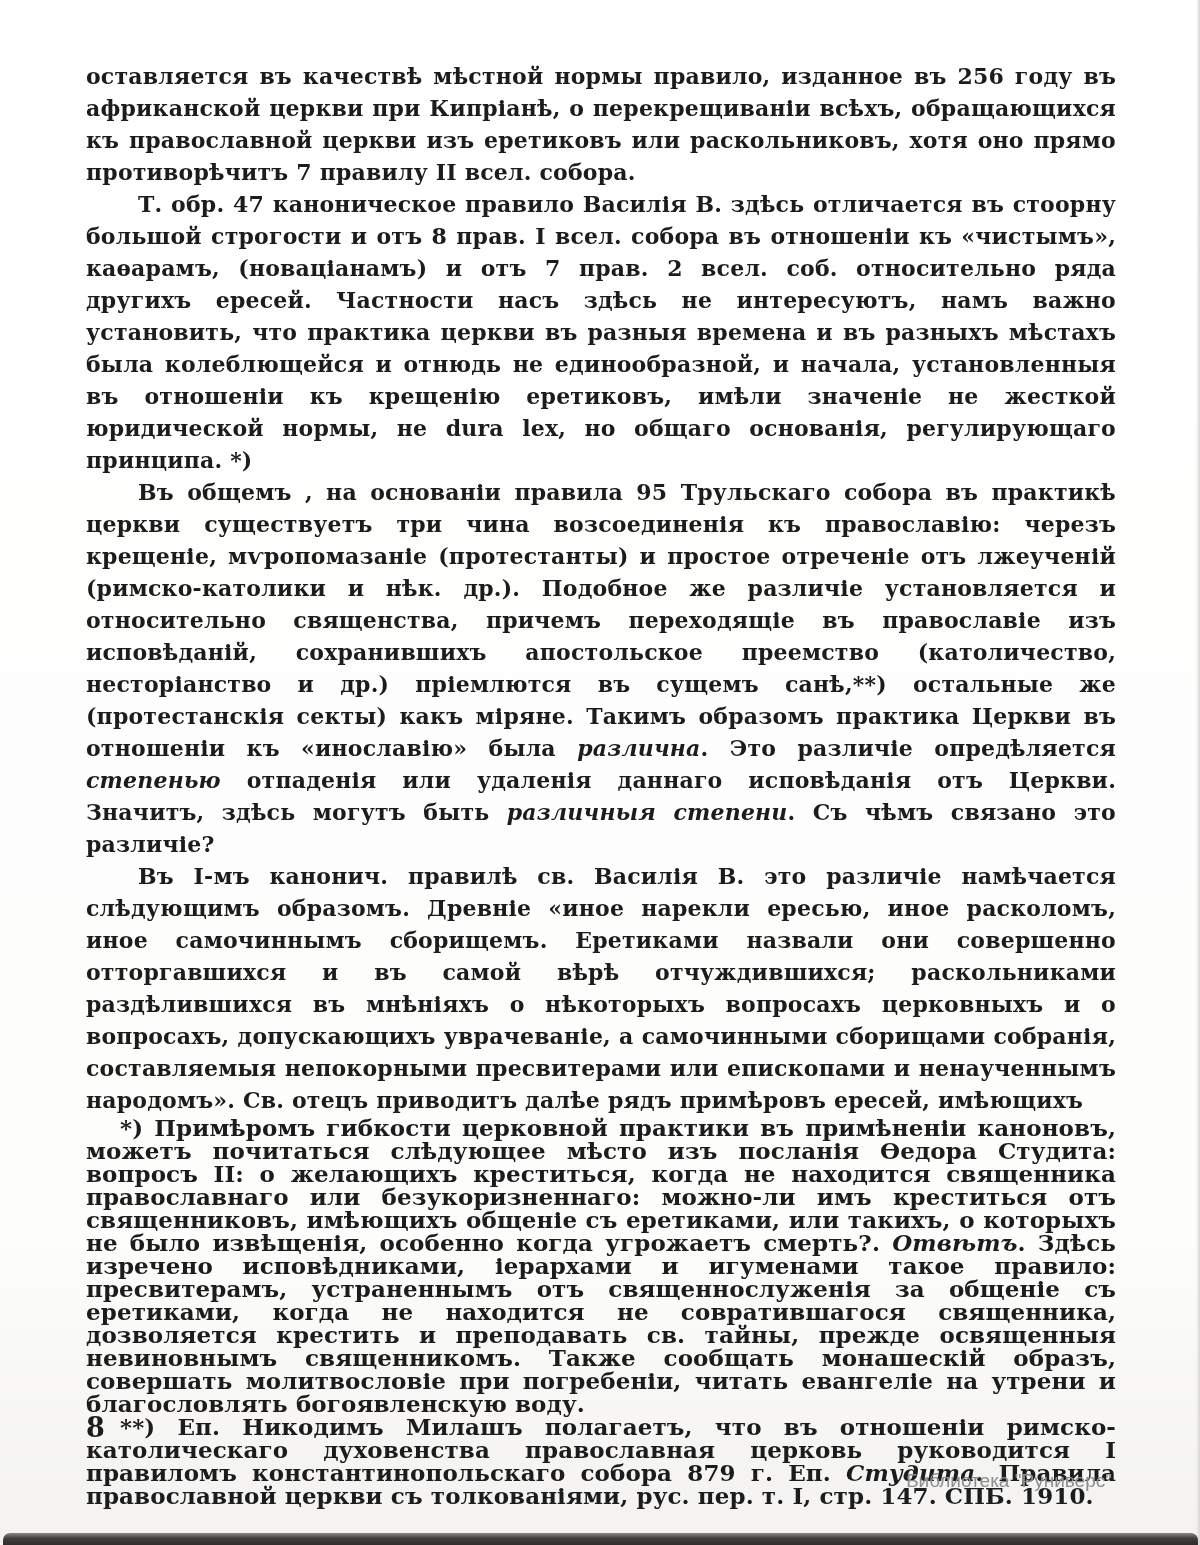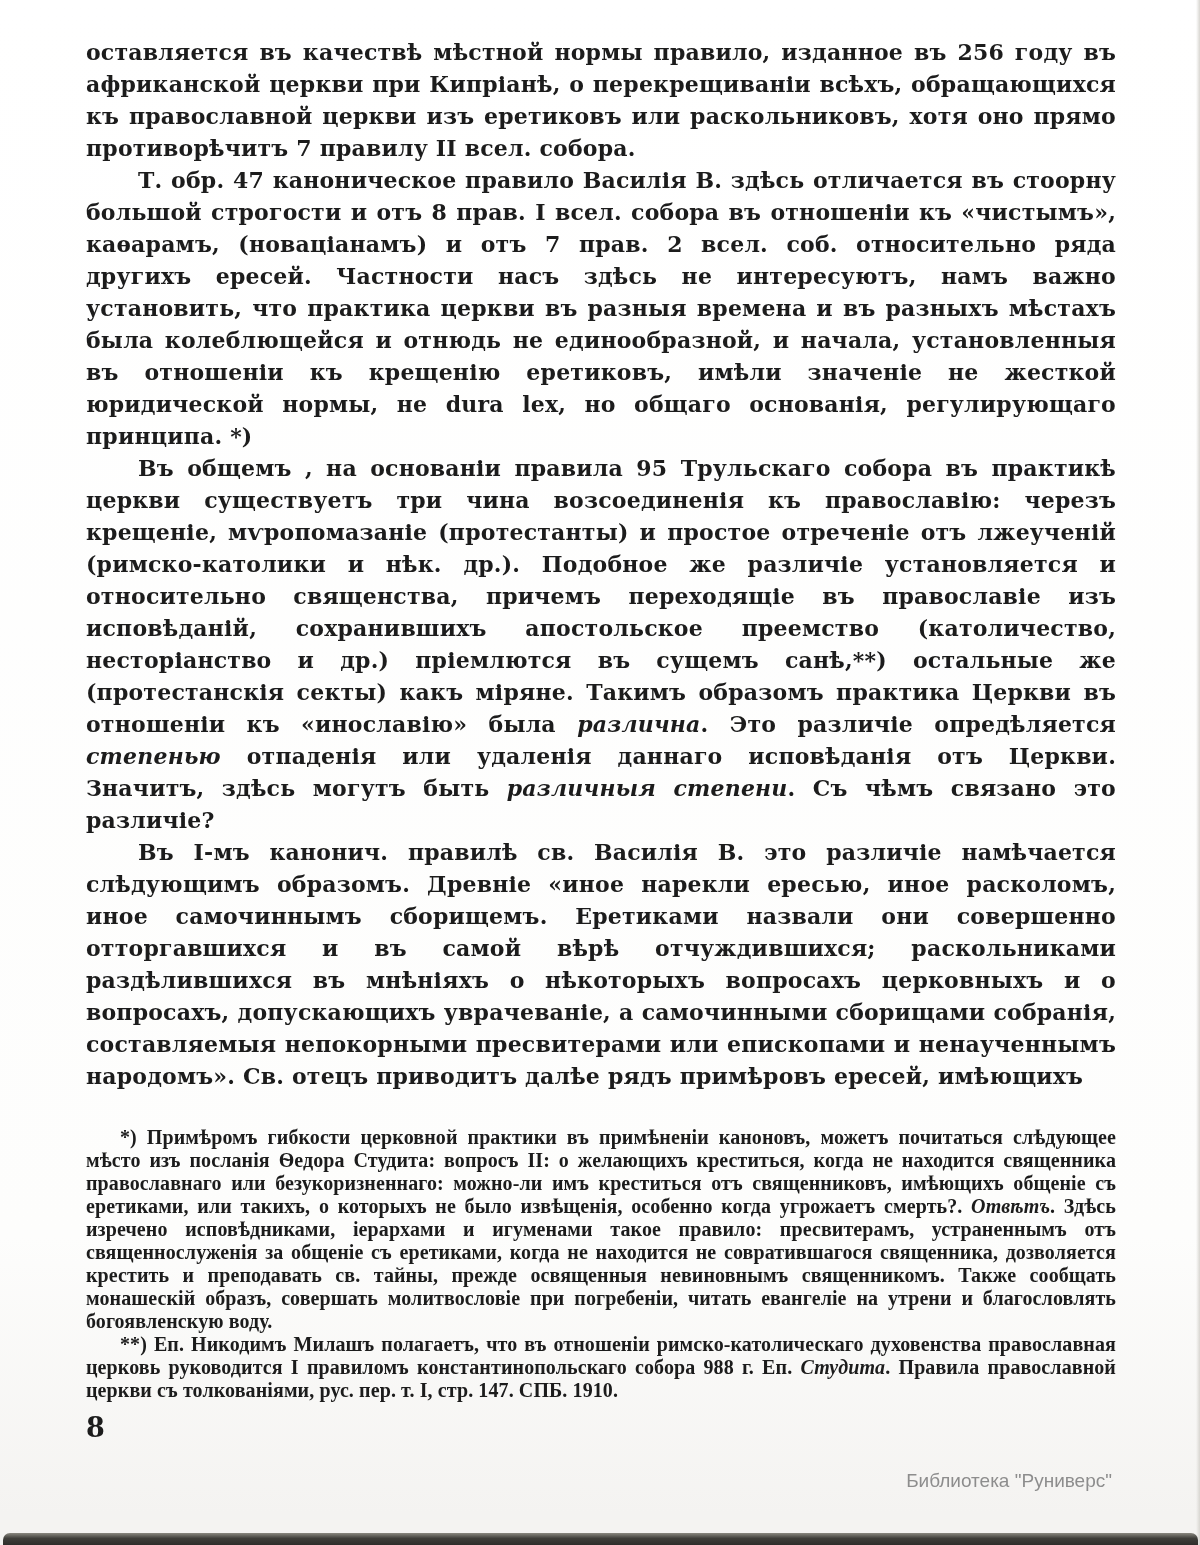--- a/index.html
+++ b/index.html
@@ -13,49 +13,47 @@
     overflow: hidden;
     background: #fcfcfb;
     font-family: "DejaVu Serif", "Liberation Serif", serif;
   }
   .page {
     position: absolute;
     inset: 0;
     background: linear-gradient(180deg, #ffffff 0%, #fdfdfc 80%, #f4f3f1 98%);
   }
   .content {
-    padding: 36px 84px 0 86px;
+    padding: 60px 84px 0 86px;
     color: #1c1c1c;
   }
   .main-text {
     font-size: 22px;
     line-height: 32px;
     font-weight: bold;
     text-align: justify;
     letter-spacing: 0.2px;
   }
   .para {
     margin: 0;
     text-indent: 52px;
   }
   .para.first {
     text-indent: 0;
   }
   .ital {
     font-style: italic;
   }
   .footnotes {
-    margin-top: 34px;
-    font-size: 20px;
+    font-size: 23px;
     line-height: 23px;
     font-weight: bold;
     text-align: justify;
     letter-spacing: 0.1px;
     color: #1c1c1c;
-    font-family: Liberation Serif, serif;
   }
   .fnote {
     margin: 0;
     text-indent: 34px;
   }
   .page-number {
     position: absolute;
     left: 86px;
     top: 1412px;
     font-size: 27px;
@@ -94,20 +92,20 @@
 <div class="page">
   <div class="content">
     <div class="main-text">
       <p class="para first"><span>оставляется въ качествѣ мѣстной нормы правило, изданное въ 256 году въ африканской церкви при Кипріанѣ, о перекрещиваніи всѣхъ, обращающихся къ православной церкви изъ еретиковъ или раскольниковъ, хотя оно прямо противорѣчитъ 7 правилу II всел. собора.</span></p>
       <p class="para"><span>Т. обр. 47 каноническое правило Василія В. здѣсь отличается въ стоорну большой строгости и отъ 8 прав. I всел. собора въ отношеніи къ «чистымъ», каѳарамъ, (новаціанамъ) и отъ 7 прав. 2 всел. соб. относительно ряда другихъ ересей. Частности насъ здѣсь не интересуютъ, намъ важно установить, что практика церкви въ разныя времена и въ разныхъ мѣстахъ была колеблющейся и отнюдь не единообразной, и начала, установленныя въ отношеніи къ крещенію еретиковъ, имѣли значеніе не жесткой юридической  нормы, не dura lex, но общаго основанія, регулирующаго принципа. *)</span></p>
       <p class="para"><span>Въ общемъ , на основаніи правила 95  Трульскаго собора въ практикѣ церкви существуетъ три чина возсоединенія къ православію: черезъ крещеніе, мѵропомазаніе (протестанты) и простое отреченіе отъ лжеученій (римско-католики и нѣк. др.). Подобное же различіе установляется и относительно священства, причемъ переходящіе въ православіе изъ исповѣданій, сохранившихъ апостольское преемство (католичество, несторіанство и др.)  пріемлются въ сущемъ санѣ,**) остальные же (протестанскія секты)  какъ міряне. Такимъ образомъ практика Церкви въ отношеніи къ «инославію» была </span><span class="ital">различна</span><span>.  Это различіе опредѣляется </span><span class="ital">степенью</span><span> отпаденія или удаленія даннаго исповѣданія отъ Церкви. Значитъ, здѣсь могутъ быть </span><span class="ital">различныя степени</span><span>. Съ чѣмъ связано это различіе?</span></p>
       <p class="para"><span>Въ I-мъ канонич. правилѣ св. Василія В. это различіе намѣчается слѣдующимъ образомъ. Древніе «иное нарекли ересью, иное расколомъ, иное самочиннымъ сборищемъ. Еретиками назвали они совершенно отторгавшихся и въ самой вѣрѣ отчуждившихся; раскольниками  раздѣлившихся въ мнѣніяхъ о нѣкоторыхъ вопросахъ церковныхъ и о вопросахъ, допускающихъ уврачеваніе, а самочинными сборищами собранія, составляемыя непокорными пресвитерами или епископами и ненаученнымъ народомъ». Св. отецъ приводитъ  далѣе  рядъ примѣровъ ересей, имѣющихъ</span></p>
     </div>
     <div class="footnotes">
       <p class="fnote"><span>*) Примѣромъ гибкости церковной практики въ примѣненіи каноновъ, можетъ почитаться слѣдующее мѣсто изъ посланія Ѳедора Студита: вопросъ II: о желающихъ креститься, когда не находится священника православнаго или безукоризненнаго: можно-ли имъ креститься отъ священниковъ, имѣющихъ общеніе съ еретиками, или такихъ, о которыхъ не было извѣщенія, особенно когда угрожаетъ смерть?. </span><span class="ital">Отвѣтъ</span><span>. Здѣсь изречено исповѣдниками, іерархами и игуменами такое правило: пресвитерамъ, устраненнымъ отъ священнослуженія за общеніе съ еретиками, когда не находится не совратившагося священника, дозволяется крестить и преподавать св. тайны, прежде освященныя невиновнымъ священникомъ. Также сообщать монашескій образъ, совершать молитвословіе при погребеніи, читать евангеліе на утрени и благословлять богоявленскую воду.</span></p>
-      <p class="fnote"><span>**) Еп. Никодимъ Милашъ полагаетъ, что въ отношеніи римско-католическаго духовенства православная церковь руководится I правиломъ константинопольскаго собора 988 г. Еп. </span><span class="ital">Студита</span><span>. Правила православной церкви съ толкованіями, рус. пер. т. I, стр. 147. СПБ. 1910.</span></p>
+      <p class="fnote"><span>**) Еп. Никодимъ Милашъ полагаетъ, что въ отношеніи римско-католическаго духовенства православная церковь руководится I правиломъ константинопольскаго собора 879 г. Еп. </span><span class="ital">Студита</span><span>. Правила православной церкви съ толкованіями, рус. пер. т. I, стр. 147. СПБ. 1910.</span></p>
     </div>
   </div>
   <div class="page-number">8</div>
   <div class="watermark">Библиотека "Руниверс"</div>
   <div class="scan-edge-right"></div>
   <div class="scan-edge-bottom"></div>
 </div>
 
 </body></html>

